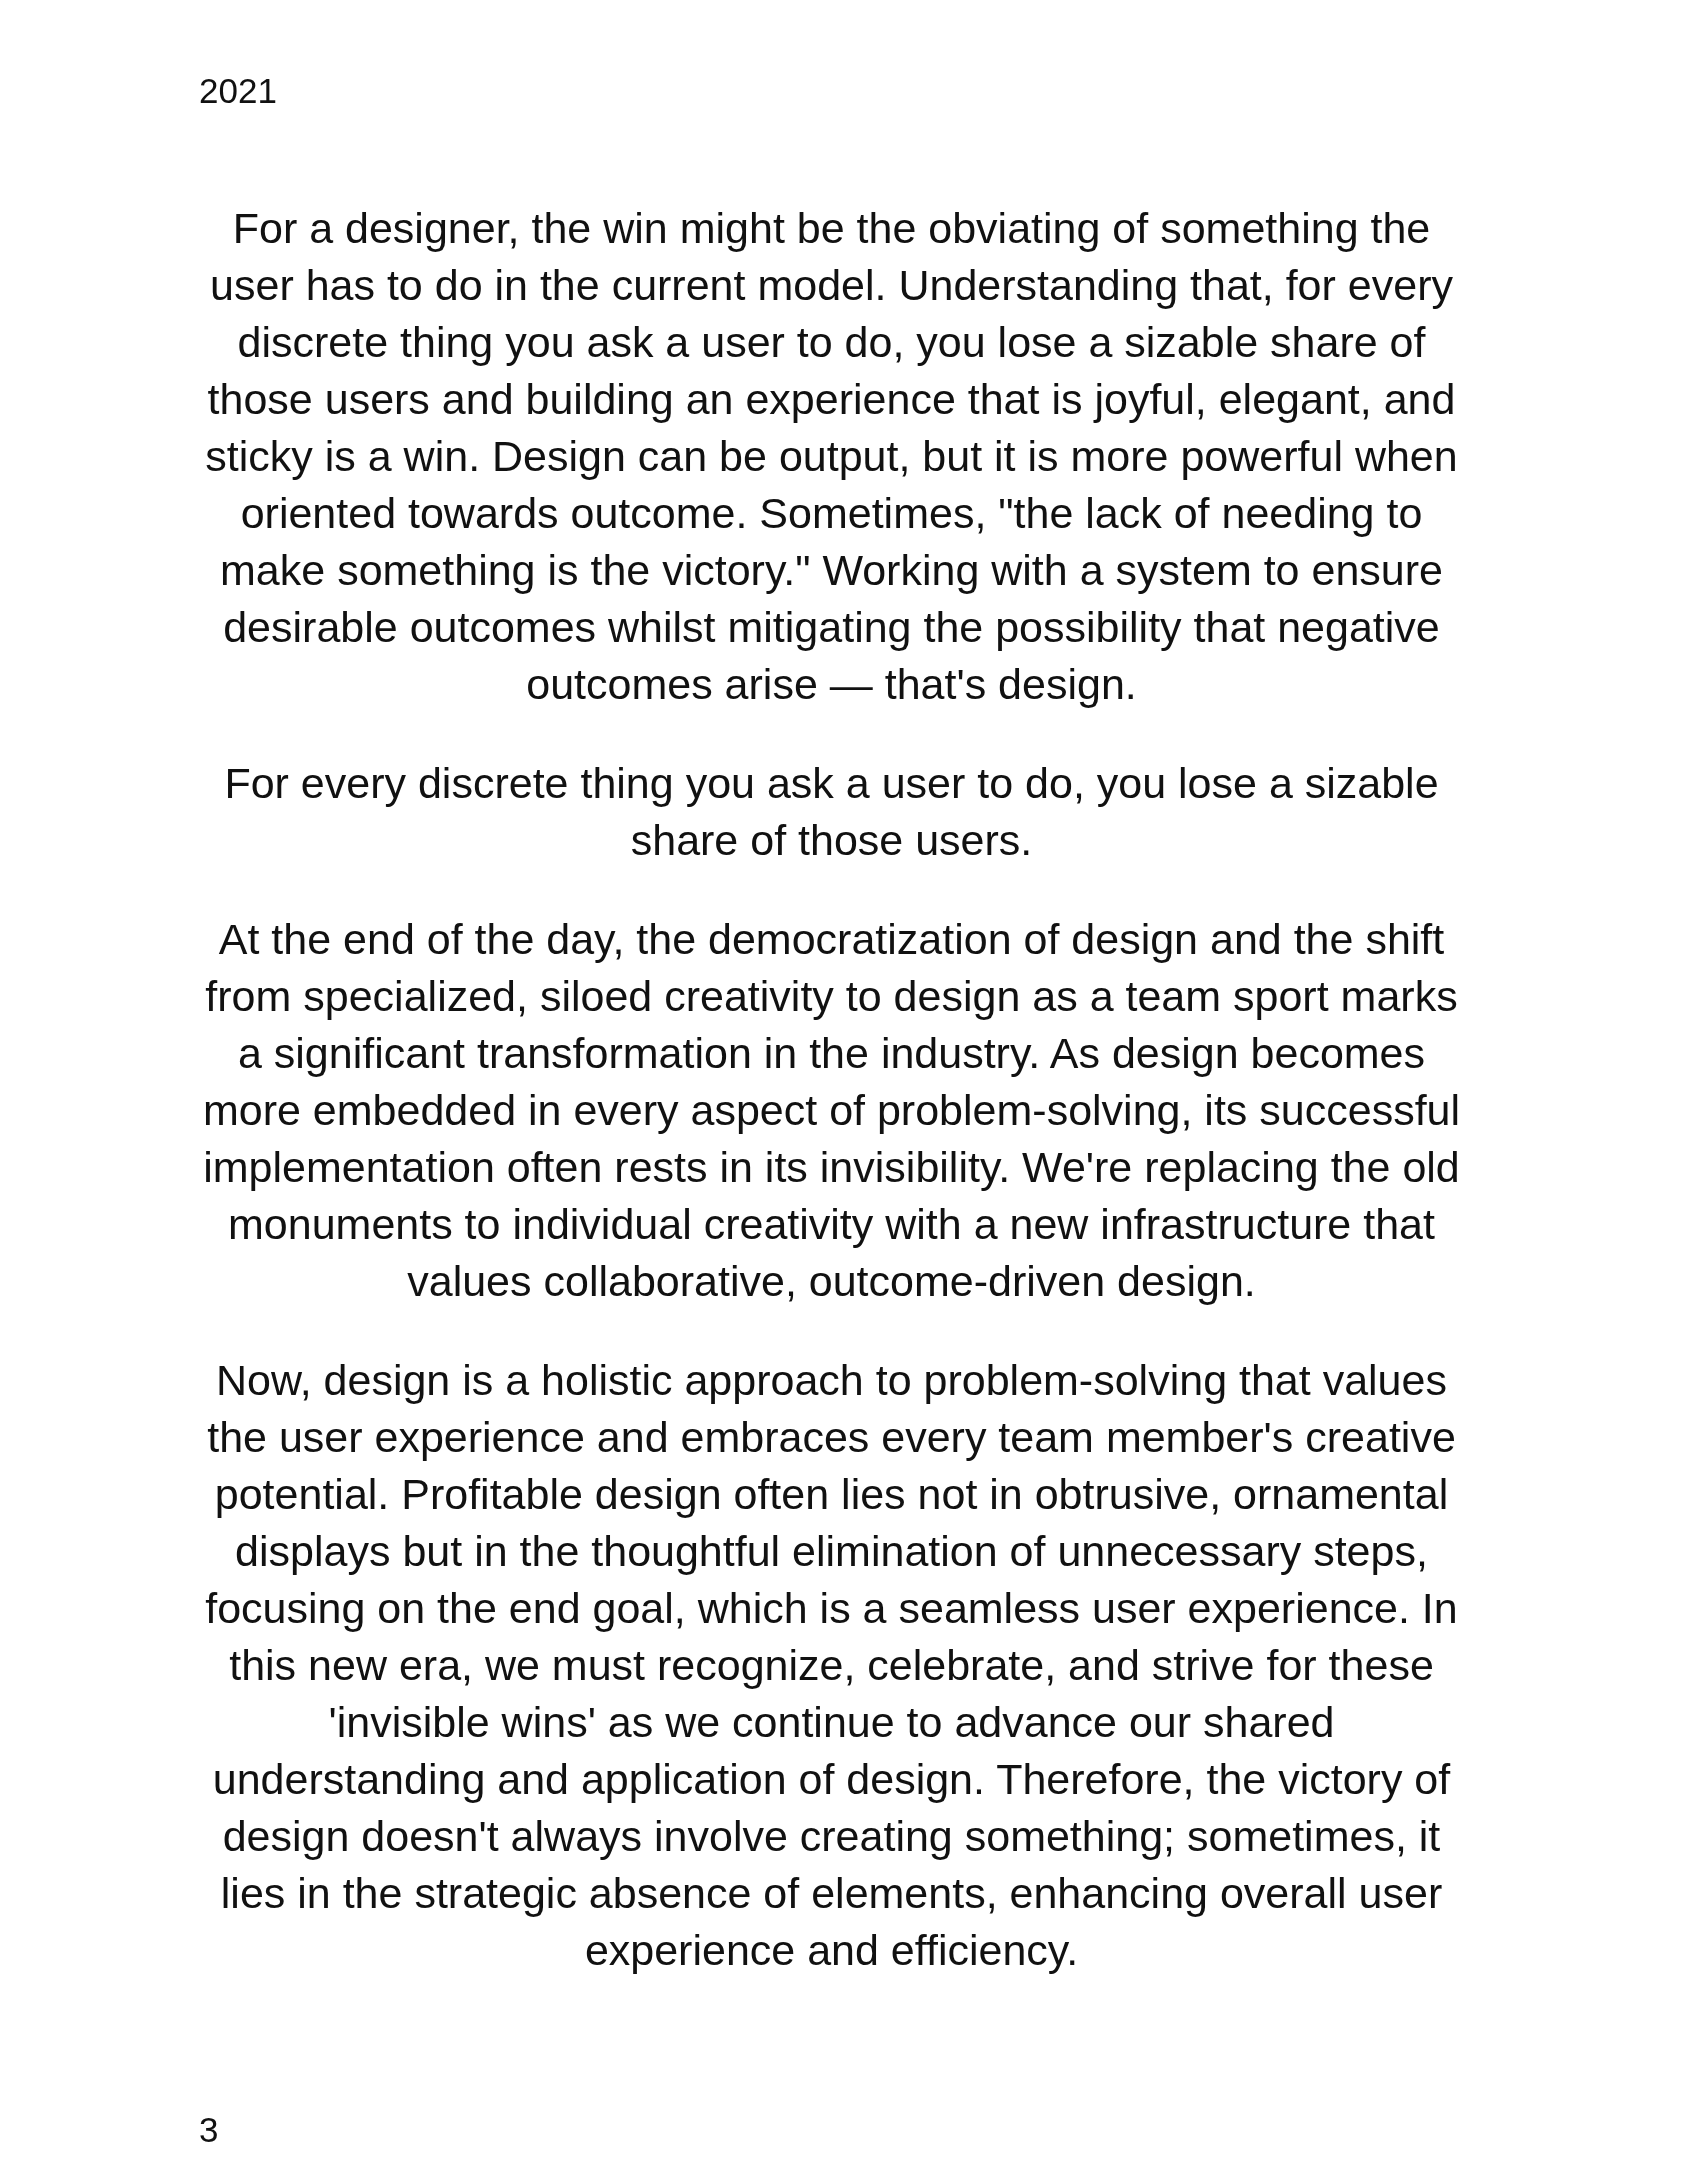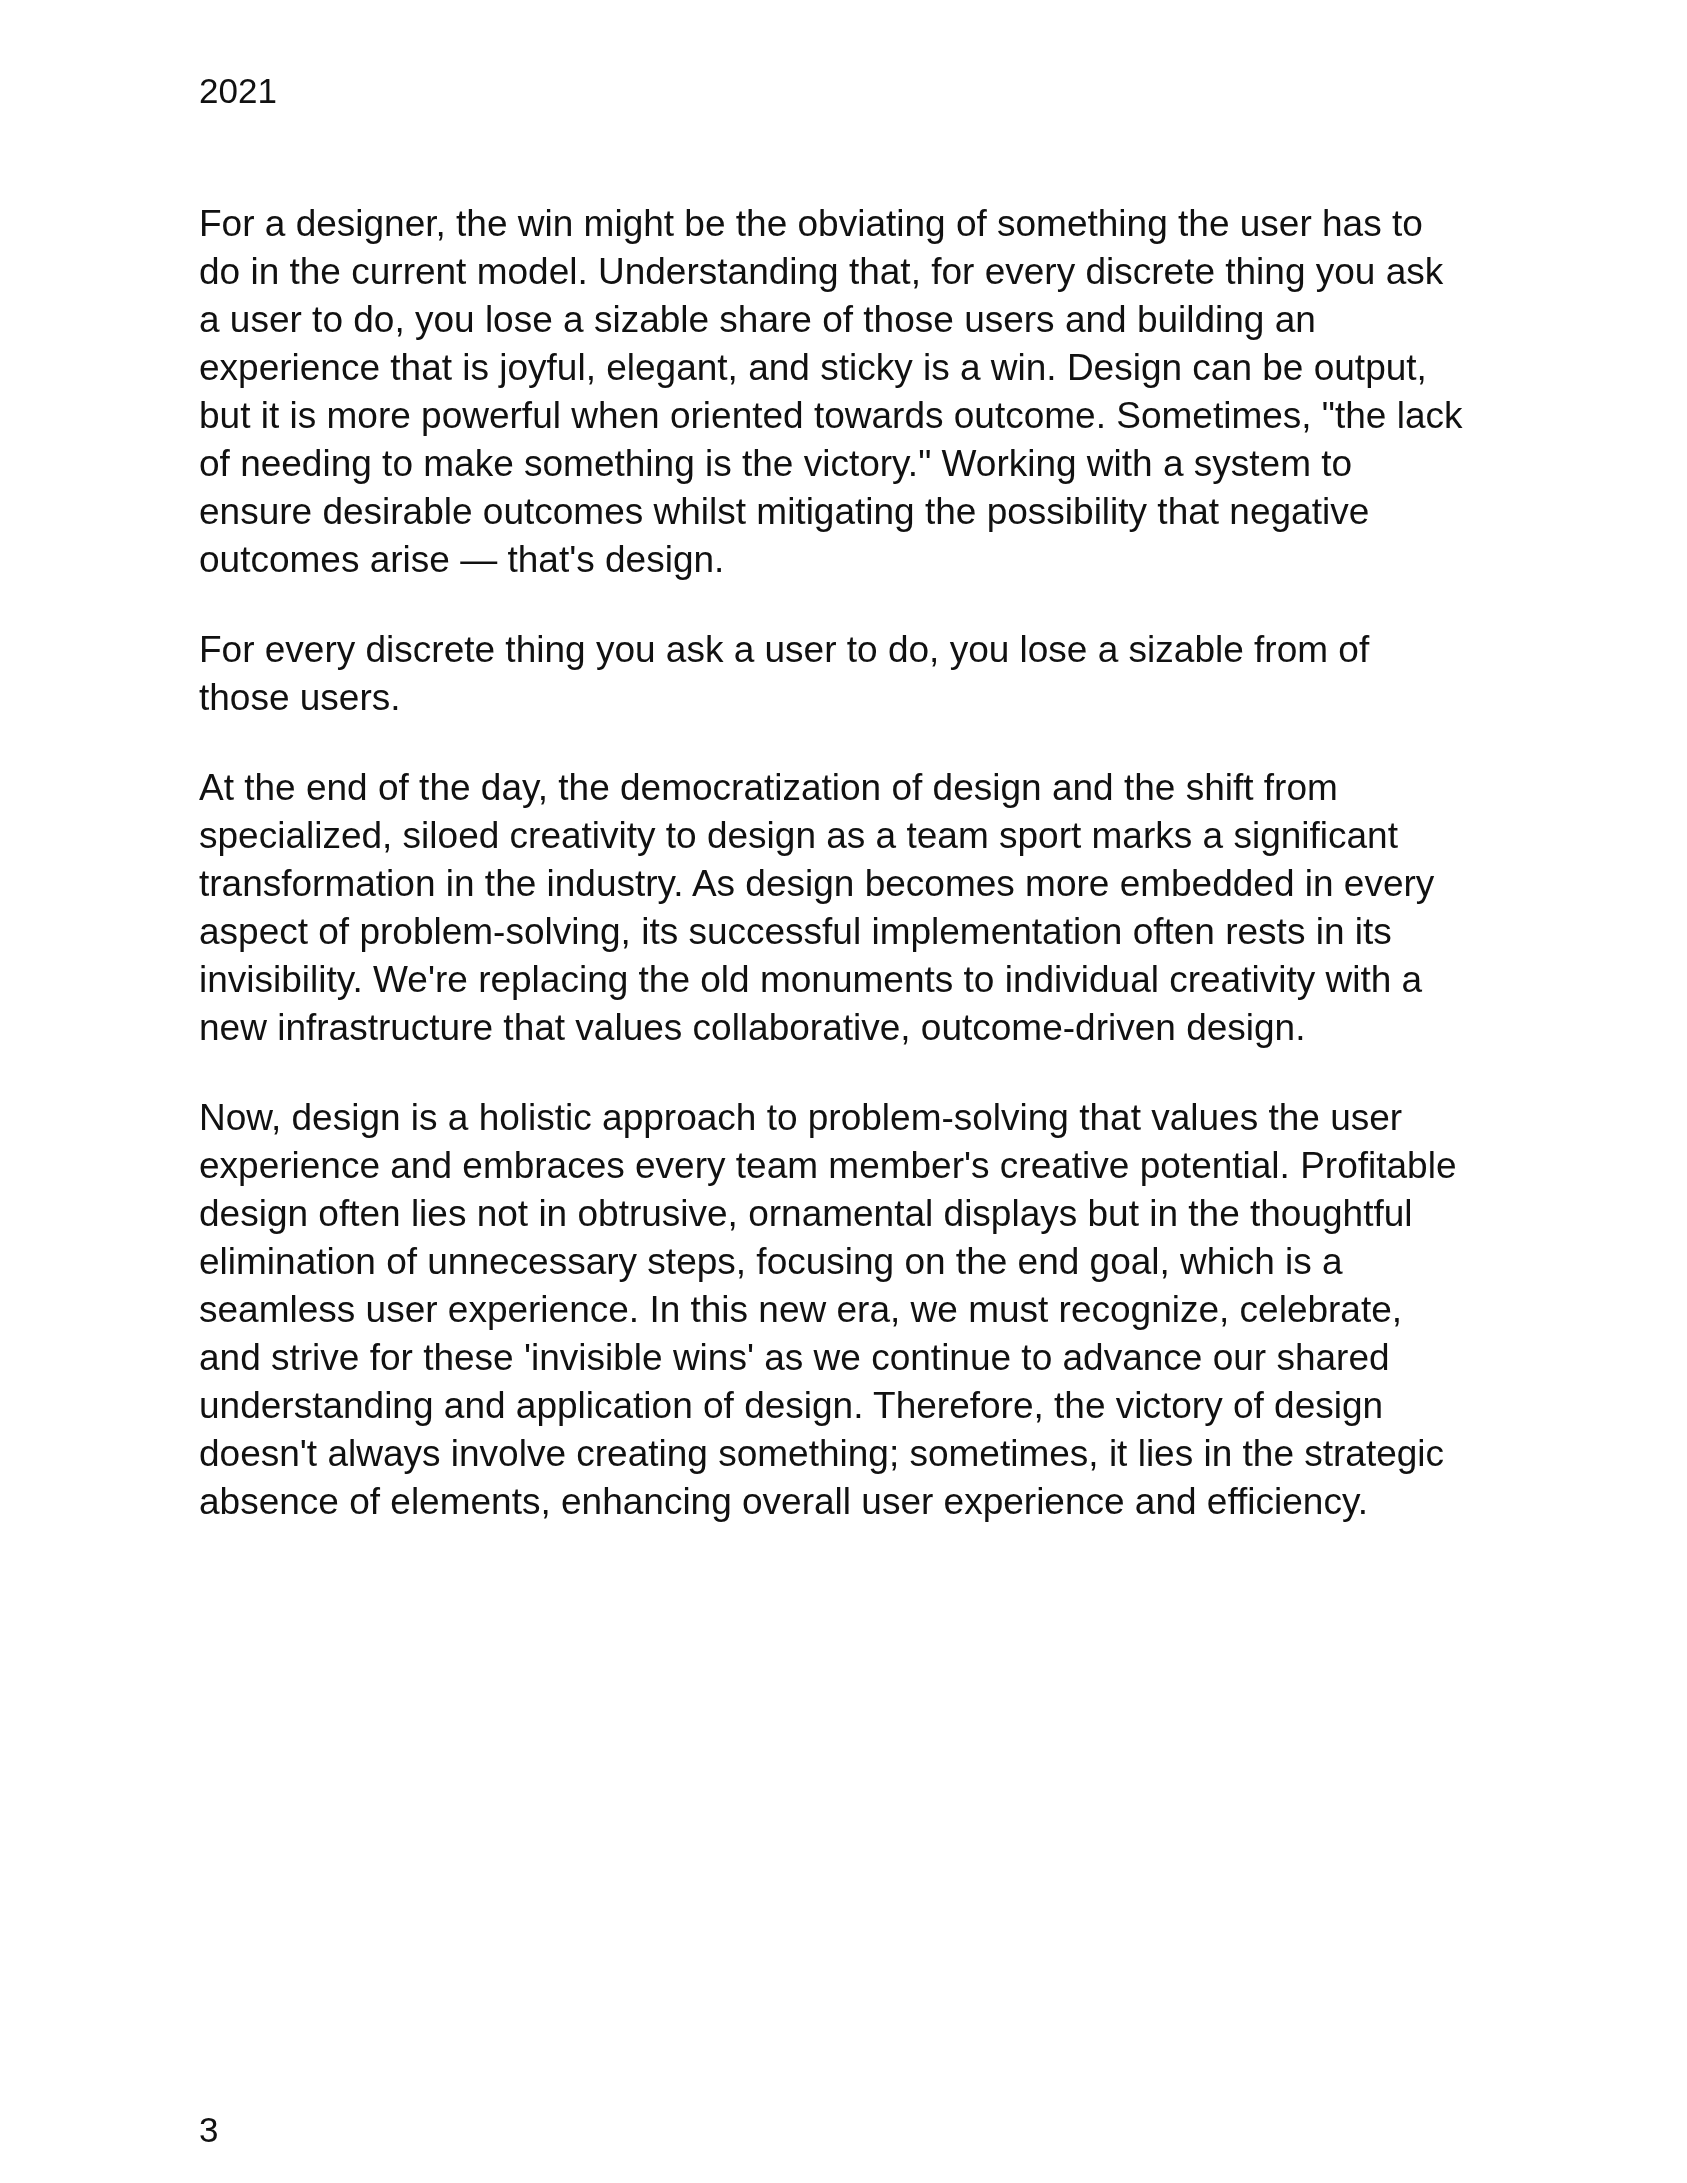--- a/index.html
+++ b/index.html
@@ -21,22 +21,23 @@
     top: 70px;
     font-size: 35px;
     line-height: 41px;
     white-space: nowrap;
   }
   .content {
     position: absolute;
     left: 199px;
     top: 200px;
     width: 1265px;
-    font-size: 37px;
-    line-height: 48px;
+    font-size: 43px;
+    line-height: 57px;
+    text-align: center;
   }
   .content p {
     margin: 0 0 42px 0;
   }
   .page-number {
     position: absolute;
     left: 199px;
     top: 2109px;
     font-size: 35px;
     line-height: 41px;
@@ -47,21 +48,21 @@
 <body>
 
 <div>
 
   <header class="year-header">
     <span>2021</span>
   </header>
 
   <main class="content">
       <p>For a designer, the win might be the obviating of something the user has to do in the current model. Understanding that, for every discrete thing you ask a user to do, you lose a sizable share of those users and building an experience that is joyful, elegant, and sticky is a win. Design can be output, but it is more powerful when oriented towards outcome. Sometimes, "the lack of needing to make something is the victory." Working with a system to ensure desirable outcomes whilst mitigating the possibility that negative outcomes arise — that's design.</p>
-      <p>For every discrete thing you ask a user to do, you lose a sizable from of those users.</p>
+      <p>For every discrete thing you ask a user to do, you lose a sizable share of those users.</p>
       <p>At the end of the day, the democratization of design and the shift from specialized, siloed creativity to design as a team sport marks a significant transformation in the industry. As design becomes more embedded in every aspect of problem-solving, its successful implementation often rests in its invisibility. We're replacing the old monuments to individual creativity with a new infrastructure that values collaborative, outcome-driven design.</p>
       <p>Now, design is a holistic approach to problem-solving that values the user experience and embraces every team member's creative potential. Profitable design often lies not in obtrusive, ornamental displays but in the thoughtful elimination of unnecessary steps, focusing on the end goal, which is a seamless user experience. In this new era, we must recognize, celebrate, and strive for these 'invisible wins' as we continue to advance our shared understanding and application of design. Therefore, the victory of design doesn't always involve creating something; sometimes, it lies in the strategic absence of elements, enhancing overall user experience and efficiency.</p>
     </main>
 
   <footer class="page-number">
     <span>3</span>
   </footer>
 
 </div>
 

